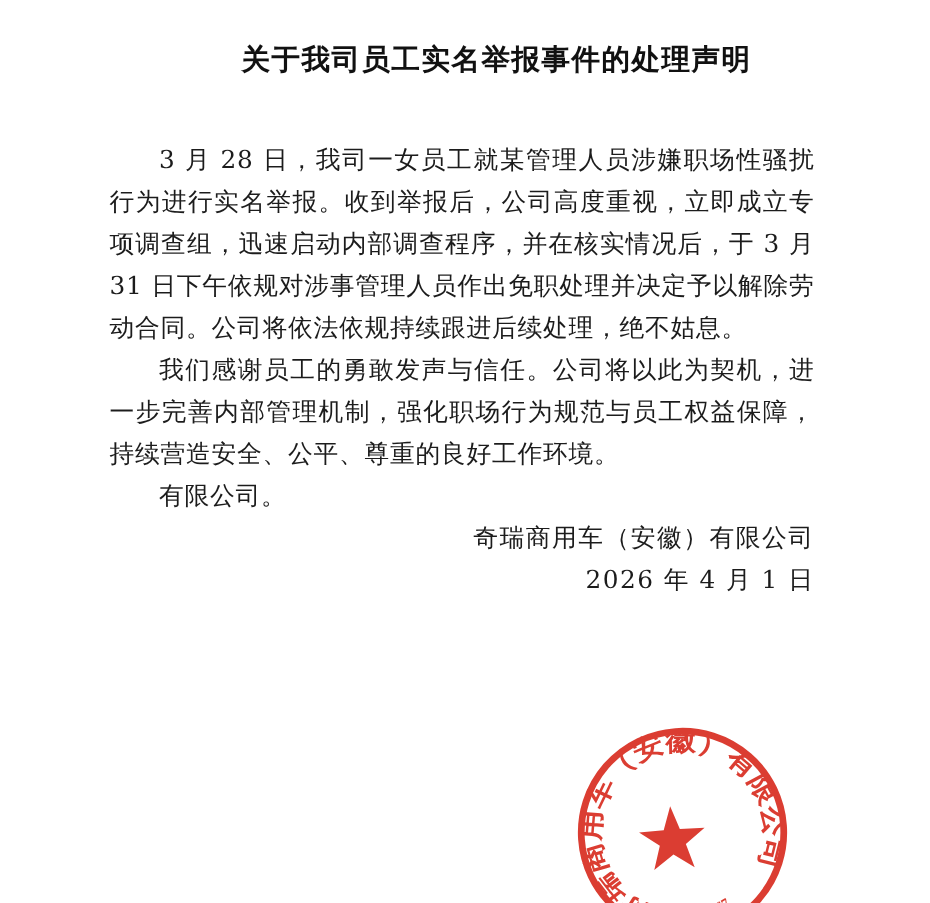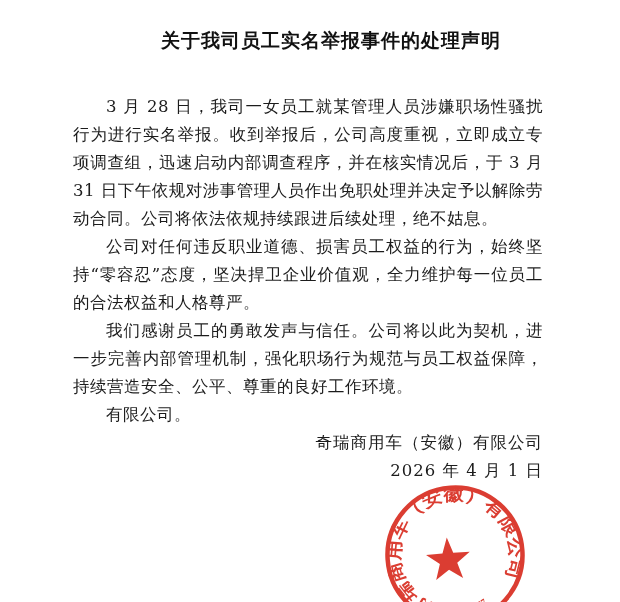--- a/index.html
+++ b/index.html
@@ -58,21 +58,20 @@
 </style>
 </head>
 <body>
 
 <div class="page">
 
   <h1 class="title">关于我司员工实名举报事件的处理声明</h1>
 
   <div class="content">
     <p>3 月 28 日，我司一女员工就某管理人员涉嫌职场性骚扰行为进行实名举报。收到举报后，公司高度重视，立即成立专项调查组，迅速启动内部调查程序，并在核实情况后，于 3 月 31 日下午依规对涉事管理人员作出免职处理并决定予以解除劳动合同。公司将依法依规持续跟进后续处理，绝不姑息。</p>
-    <p>公司对任何违反职业道德、损害员工权益的行为，始终坚持“零容忍”态度，坚决捍卫企业价值观，全力维护每一位员工的合法权益和人格尊严。</p>
     <p>我们感谢员工的勇敢发声与信任。公司将以此为契机，进一步完善内部管理机制，强化职场行为规范与员工权益保障，持续营造安全、公平、尊重的良好工作环境。</p>
     <p>有限公司。</p>
     <p class="sig">奇瑞商用车（安徽）有限公司</p>
     <p class="sig">2026 年 4 月 1 日</p>
   </div>
 
   <svg class="seal" viewBox="0 0 150 150" aria-hidden="true">
     <defs>
       <path id="sealTextArc" d="M 51.8 124.8 A 55 55 0 1 1 117.1 110.4" fill="none"></path>
       <path id="sealNumArc" d="M 44.3 124.2 A 58 58 0 0 0 105.7 124.2" fill="none"></path>

